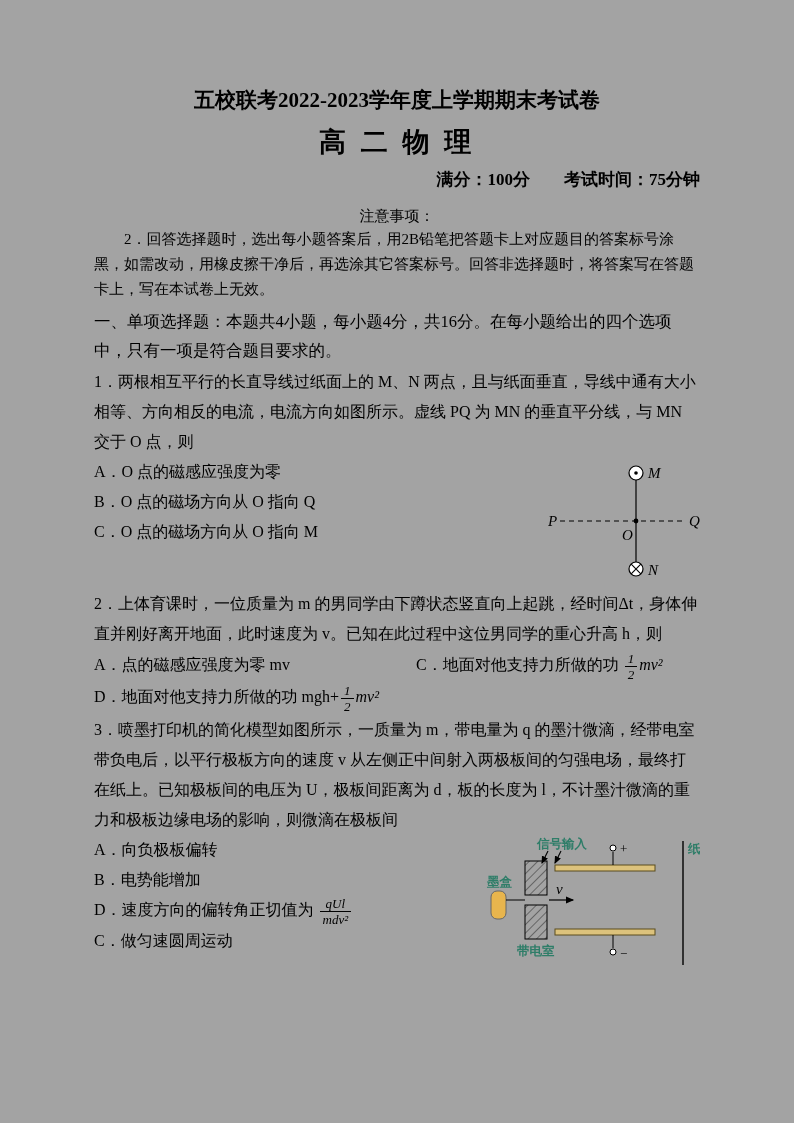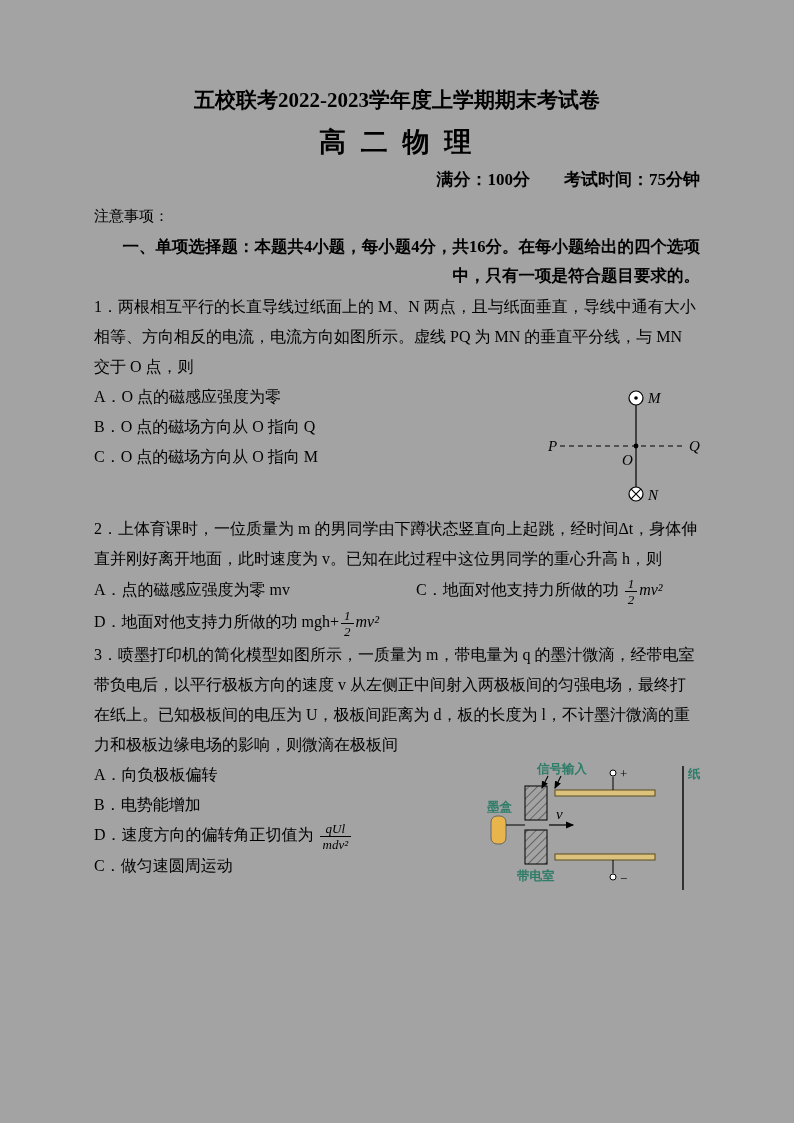--- a/index.html
+++ b/index.html
@@ -2,23 +2,23 @@
 <html><head>
 <meta charset="utf-8">
 <style>
   html,body{margin:0;padding:0;background:#ffffff;}
   body{width:794px;height:1123px;font-family:"Liberation Serif","DejaVu Serif",serif;color:#000;}
   .page{position:relative;width:794px;height:1123px;box-sizing:border-box;
         padding:86px 94px 0 94px;overflow:hidden;background:#a3a3a3;}
   .title{font-size:21px;font-weight:bold;text-align:center;margin:0 0 10px 0;}
   .subject{font-size:27px;font-weight:bold;text-align:center;letter-spacing:4px;margin:4px 0 8px 0;}
   .meta{font-size:17px;font-weight:bold;text-align:right;margin:8px 0 14px 0;}
-  .notice-h{font-size:15px;line-height:22px;}
+  .notice-h{font-size:15px;line-height:22px;text-align:center;}
   .notice-p{margin:0;font-size:15px;line-height:25px;text-indent:2em;}
-  .sec-h{font-size:16.5px;font-weight:bold;line-height:29px;margin:5px 0 2px 0;text-align:right;}
+  .sec-h{font-size:16.5px;font-weight:normal;line-height:29px;margin:5px 0 2px 0;}
   .q{font-size:16px;}
   .stem{margin:2px 0 0 0;line-height:30px;}
   .q-body{margin:0;}
   .q-body::after{content:"";display:block;clear:both;}
   .opt{line-height:30px;}
   .opt-grid{display:grid;grid-template-columns:322px 1fr;}
   .opt-grid .opt{line-height:32px;}
   figure.fig{float:right;margin:2px 0 2px 12px;padding:0;}
   .frac{display:inline-block;vertical-align:middle;text-align:center;line-height:1;margin:0 2px;}
   .frac .fn{display:block;font-size:13px;font-style:italic;padding:0 3px 1px 3px;border-bottom:1px solid #000;}
@@ -31,20 +31,21 @@
 <body>
 
 <div class="page">
 
   <div class="title">五校联考2022-2023学年度上学期期末考试卷</div>
   <div class="subject">高 二 物 理</div>
   <div class="meta">满分：100分　　考试时间：75分钟</div>
 
   <div class="notice">
     <div class="notice-h">注意事项：</div>
+    <p class="notice-p">2．回答选择题时，选出每小题答案后，用2B铅笔把答题卡上对应题目的答案标号涂黑，如需改动，用橡皮擦干净后，再选涂其它答案标号。回答非选择题时，将答案写在答题卡上，写在本试卷上无效。</p>
   </div>
 
   <p class="sec-h">一、单项选择题：本题共4小题，每小题4分，共16分。在每小题给出的四个选项中，只有一项是符合题目要求的。</p>
 
   <div class="q">
     <p class="stem">1．两根相互平行的长直导线过纸面上的 M、N 两点，且与纸面垂直，导线中通有大小相等、方向相反的电流，电流方向如图所示。虚线 PQ 为 MN 的垂直平分线，与 MN 交于 O 点，则</p>
     <div class="q-body">
       <figure class="fig">
         <svg width="152" height="122" viewBox="0 0 152 122">
           <line x1="88" y1="21" x2="88" y2="103" stroke="#000" stroke-width="1.2"></line>

